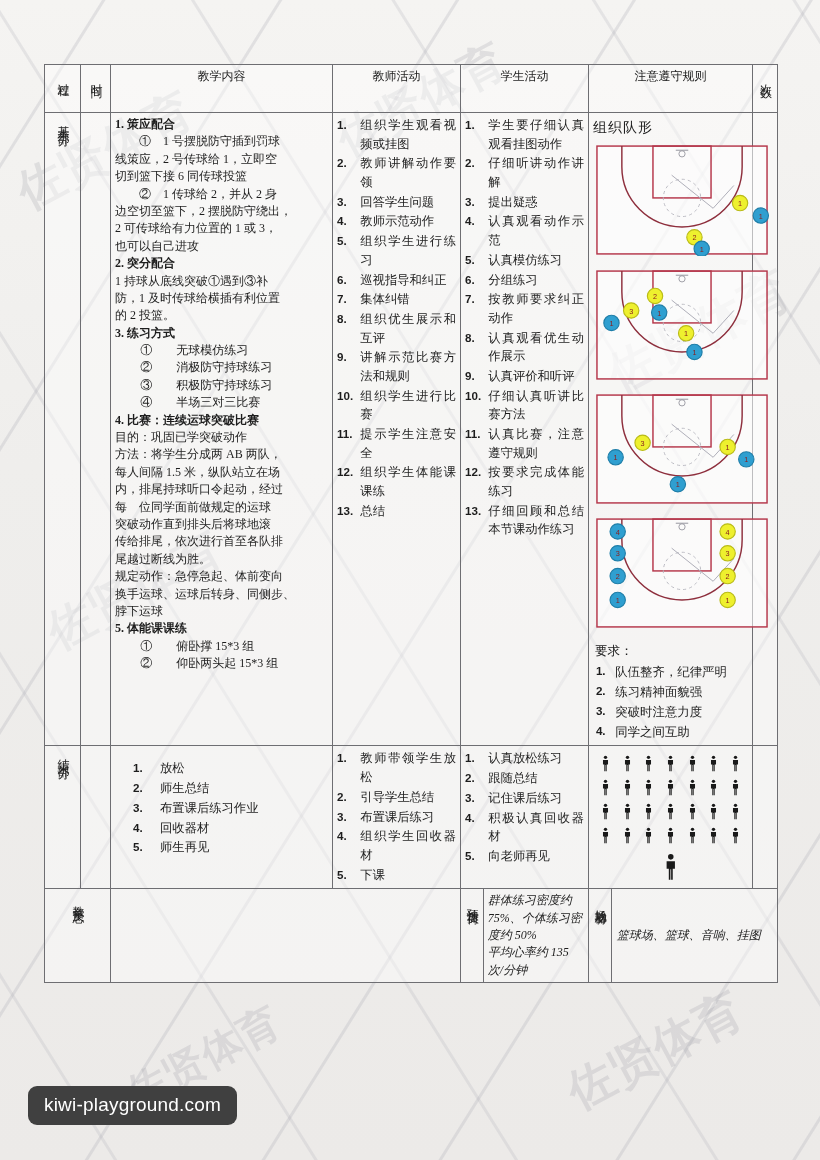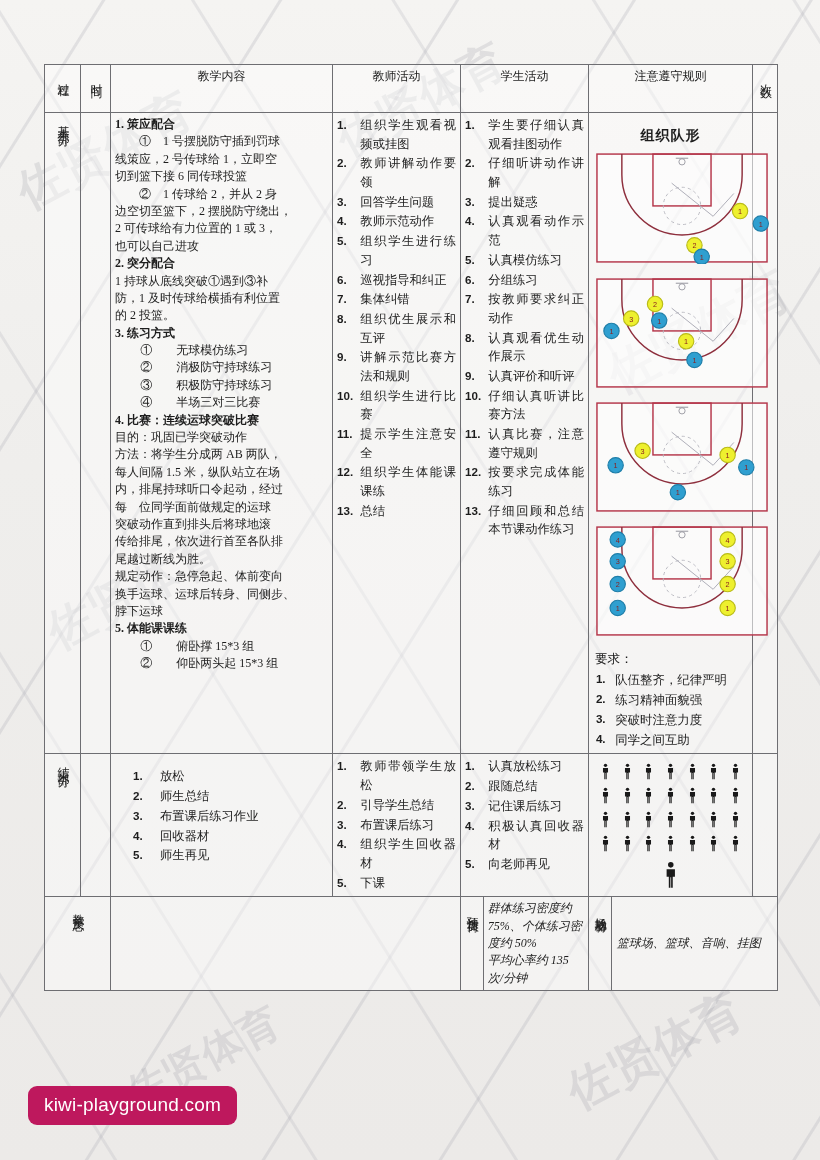--- a/index.html
+++ b/index.html
@@ -94,25 +94,25 @@
   ol.acts li > .n {
     position:absolute; left:0; top:0;
     font-weight:700;
     font-family:"Liberation Sans", sans-serif;
     font-size:11.6px;
   }
   ol.acts.wide li { padding-left:2.2em; }
 
   
   .org-title {
-    text-align:center;
-    font-weight:700;
+    text-align:left;
+    font-weight:400;
     font-size:14px;
     letter-spacing:1px;
-    margin:10px 0 6px 0;
+    margin:2px 0 6px 0;
   }
   .court-wrap { width:178px; margin:0 auto 7px auto; }
   .req-head { font-weight:400; font-size:12.6px; margin:4px 0 2px 2px; }
   ol.reqs { margin:0; padding:0; list-style:none; }
   ol.reqs li {
     font-size:12.4px; line-height:1.62;
     padding-left:1.8em; position:relative;
   }
   ol.reqs li > .n { position:absolute; left:.25em; top:0; font-family:"Liberation Sans",sans-serif; font-weight:700; font-size:11.6px;}
 
@@ -120,21 +120,21 @@
   .formation { padding:6px 2px 2px 2px; }
   .figrow { display:flex; justify-content:space-around; margin-bottom:7px; }
   .teacherrow { display:flex; justify-content:center; margin-top:9px; }
 
   
   .mini { font-size:12.2px; line-height:1.5;font-style:italic; }
 
   
   #badge {
     position:absolute; left:28px; top:1086px;
-    background:#be185d; color:#ffffff;
+    background:#404040; color:#ffffff;
     font-family:"Liberation Sans", sans-serif;
     font-size:19px; letter-spacing:.2px;
     padding:8px 16px 9px 16px;
     border-radius:9px;
   }
 </style>
 </head>
 <body>
 
 <div id="paper"></div>

